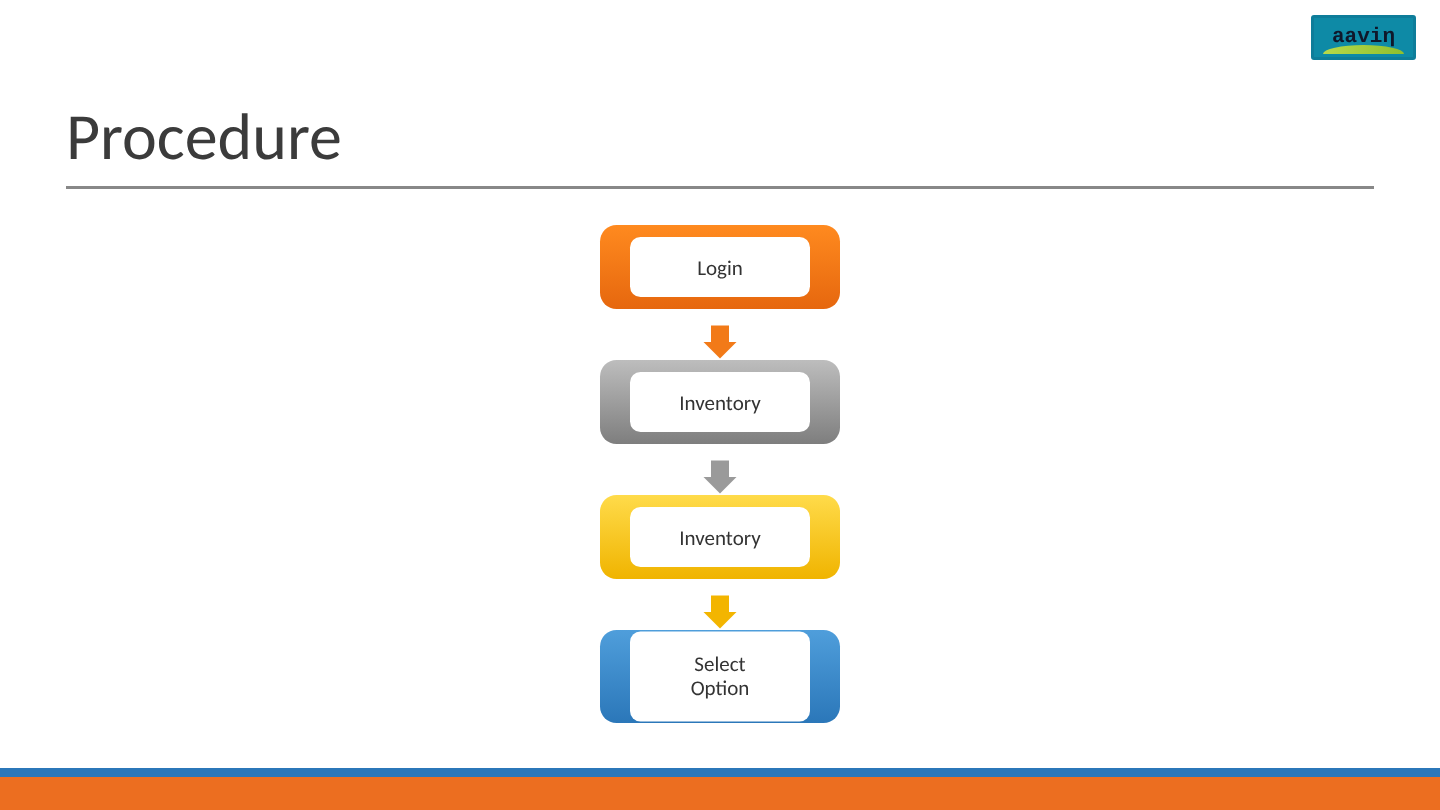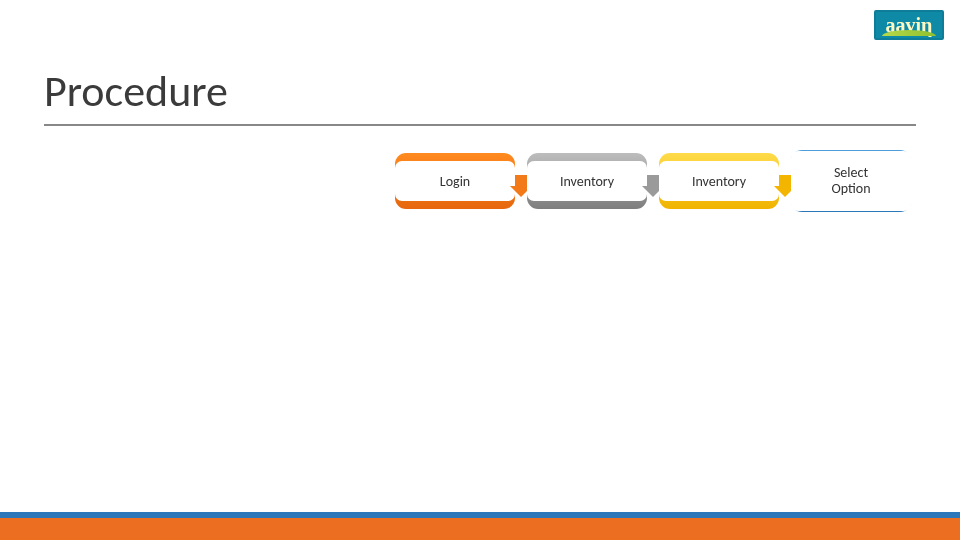--- a/index.html
+++ b/index.html
@@ -9,21 +9,21 @@
   .logo {
     position: absolute;
     top: 10px; right: 16px;
     width: 70px; height: 30px;
     border: 2px solid #0e7d9a; border-radius: 2px;
     background: #0e8aa6;
     display: flex; align-items: center; justify-content: center;
     overflow: hidden;
   }
   .logo .text {
-    color: #fef9c3; font-family: Liberation Serif, serif; font-weight: bold; font-size: 20px;
+    color: #0f172a; font-family: Liberation Mono, monospace; font-weight: bold; font-size: 14px;
     line-height: 1;
   }
   .logo .swoosh {
     position: absolute; bottom: 2px; left: 6px; right: 6px; height: 6px;
     background: linear-gradient(90deg, #b7d94a 0%, #8fbf2e 100%);
     border-radius: 50% 50% 0 0 / 100% 100% 0 0;
   }
 
   
   .title-wrap {
@@ -38,21 +38,21 @@
   }
   .title-rule {
     height: 2px; background: #888; width: 100%;
   }
 
   
   .flow {
     position: absolute;
     left: 50%; top: 150px; transform: translateX(-50%);
     width: 170px;
-    display: flex; flex-direction: row; align-items: center;
+    display: flex; flex-direction: column; align-items: center;
   }
   .step {
     width: 160px; height: 56px;
     border-radius: 11px;
     position: relative;
     display: flex; align-items: center; justify-content: center;
   }
   .step .inner {
     width: 120px; height: 40px;
     background: #fff;

